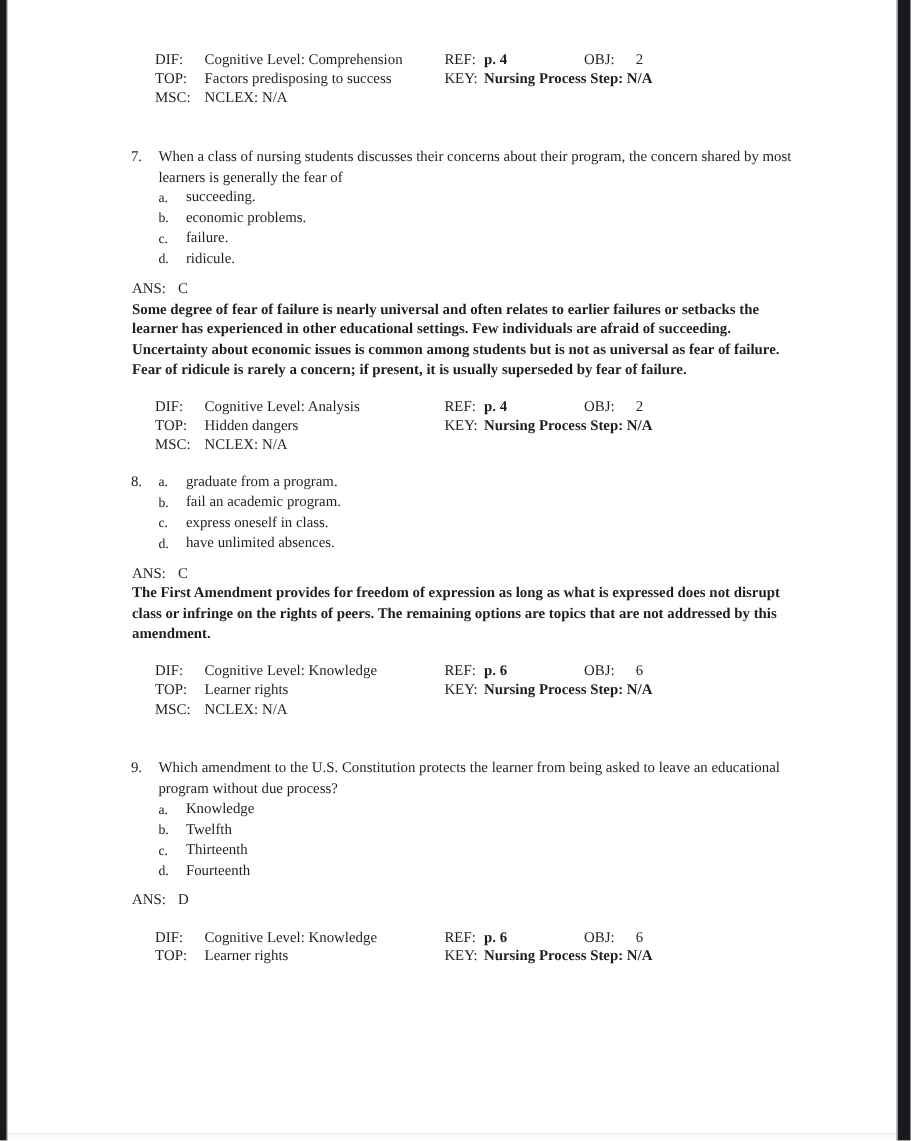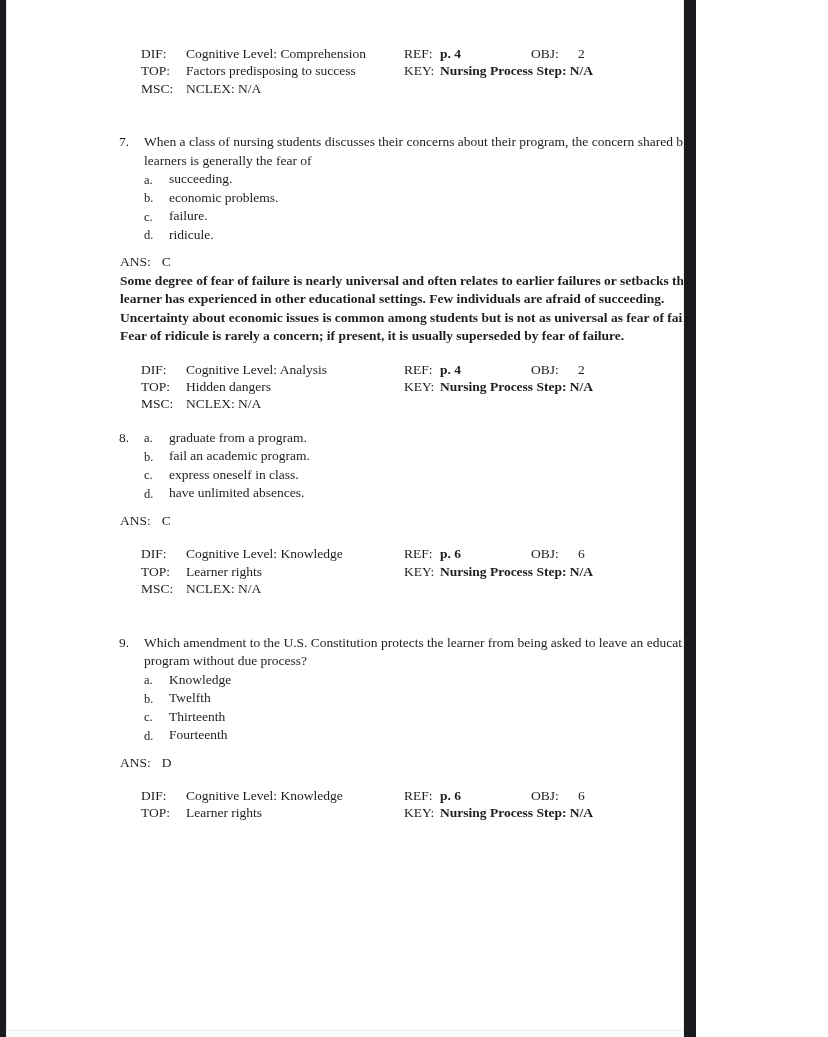--- a/index.html
+++ b/index.html
@@ -2,21 +2,21 @@
 <html><head>
 <meta charset="utf-8">
 <style>
   html, body {
     margin: 0;
     padding: 0;
     background: #ffffff;
   }
   .screen {
     position: relative;
-    width: 696px;
+    width: 828px;
     height: 1037px;
     overflow: hidden;
     background: #ffffff;
     font-family: "Liberation Serif", "DejaVu Serif", serif;
     font-size: 13.5px;
     color: #1e1e1e;
   }
   .edge-bar {
     position: absolute;
     top: 0;
@@ -197,20 +197,21 @@
         <span class="opt-text">express oneself in class.</span>
       </div>
       <div class="option-row">
         <span class="opt-letter">d.</span>
         <span class="opt-text">have unlimited absences.</span>
       </div>
       <div class="answer-block">
         <div class="ans-line">
           <span>ANS:</span><span class="ans-value">C</span>
         </div>
+        <div class="rationale">The First Amendment provides for freedom of expression as long as what is expressed does not disrupt class or infringe on the rights of peers. The remaining options are topics that are not addressed by this amendment.</div>
       </div>
       <div class="meta-block">
         <div class="meta-row">
           <span class="m l1">DIF:</span>
           <span class="m v1">Cognitive Level: Knowledge</span>
           <span class="m l2">REF:</span>
           <span class="m v2">p. 6</span>
           <span class="m l3">OBJ:</span>
           <span class="m v3">6</span>
         </div>

